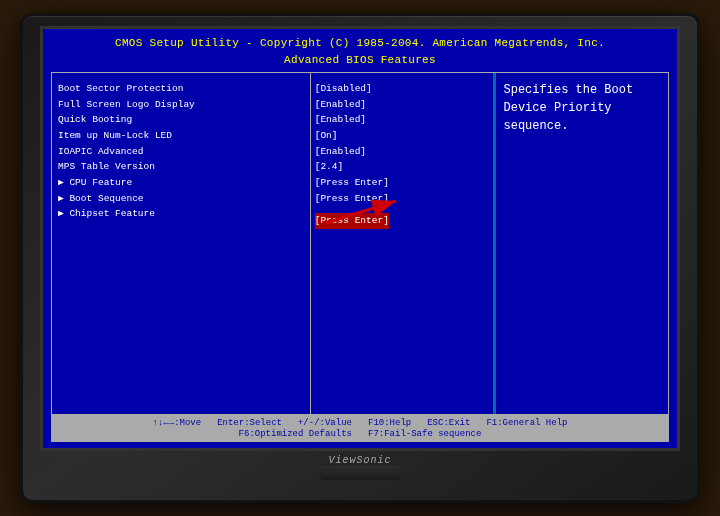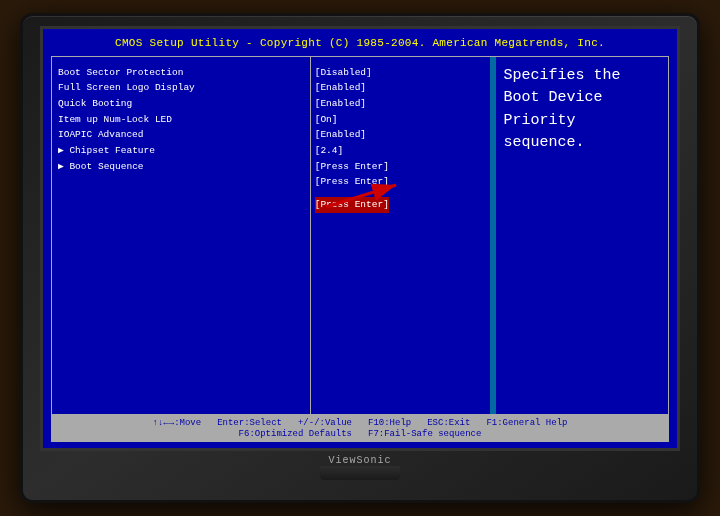--- a/index.html
+++ b/index.html
@@ -69,21 +69,21 @@
       width: 42%;
       background: #0000aa;
       border-right: 1px solid #aaa;
       padding: 8px 6px;
     }
 
     
     .middle-panel {
       width: 30%;
       background: #0000aa;
-      border-right: 6px solid #0369a1;
+      border-right: 3px solid #0369a1;
       padding: 8px 4px;
       position: relative;
     }
 
     
     .right-panel {
       width: 28%;
       background: #0000aa;
       padding: 8px 8px;
     }
@@ -91,21 +91,21 @@
     .help-title {
       text-align: center;
       color: #ffffff;
       font-size: 10px;
       margin-bottom: 8px;
       font-weight: bold;
     }
 
     .help-text {
       color: #ffffff;
-      font-size: 15px;
+      font-size: 12px;
       line-height: 1.5;
     }
 
     
     .menu-item {
       color: #ffffff;
       font-size: 9.5px;
       line-height: 1.65;
       white-space: nowrap;
     }
@@ -156,51 +156,55 @@
       pointer-events: none;
     }
 
     
     .brand-label {
       color: #aaaaaa;
       font-size: 10px;
       text-align: center;
       margin-top: 4px;
       letter-spacing: 1px;
+      font-style: italic;
     }
 
     .monitor-stand {
       width: 80px;
       height: 14px;
       background: linear-gradient(to bottom, #2d2d2d, #1a1a1a);
       border-radius: 0 0 4px 4px;
       margin-top: 0;
     }
   </style>
 </head>
 <body>
 
 <div class="monitor-outer">
   <div class="screen">
     <div class="screen-inner">
 
       <div class="title-bar">
         <div>CMOS Setup Utility - Copyright (C) 1985-2004. American Megatrends, Inc.</div>
+        <div>Advanced BIOS Features</div>
       </div>
 
       <div class="main-content">
 
         <div class="left-panel">
           <div class="menu-item">Boot Sector Protection</div>
           <div class="menu-item">Full Screen Logo Display</div>
           <div class="menu-item">Quick Booting</div>
           <div class="menu-item">Item up Num-Lock LED</div>
           <div class="menu-item">IOAPIC Advanced</div>
+          <div class="menu-item">MPS Table Version</div>
+          <div class="menu-item with-arrow">CPU Feature</div>
+          <div class="menu-item with-arrow">Boot Sequence</div>
           <div class="menu-item with-arrow">Chipset Feature</div>
-          <div class="menu-item with-arrow">Boot Sequence</div>
         </div>
 
         <div class="middle-panel">
           <div class="value-item">[Disabled]</div>
           <div class="value-item">[Enabled]</div>
           <div class="value-item">[Enabled]</div>
           <div class="value-item">[On]</div>
           <div class="value-item">[Enabled]</div>
           <div class="value-item">[2.4]</div>
           <div class="value-item">[Press Enter]</div>

